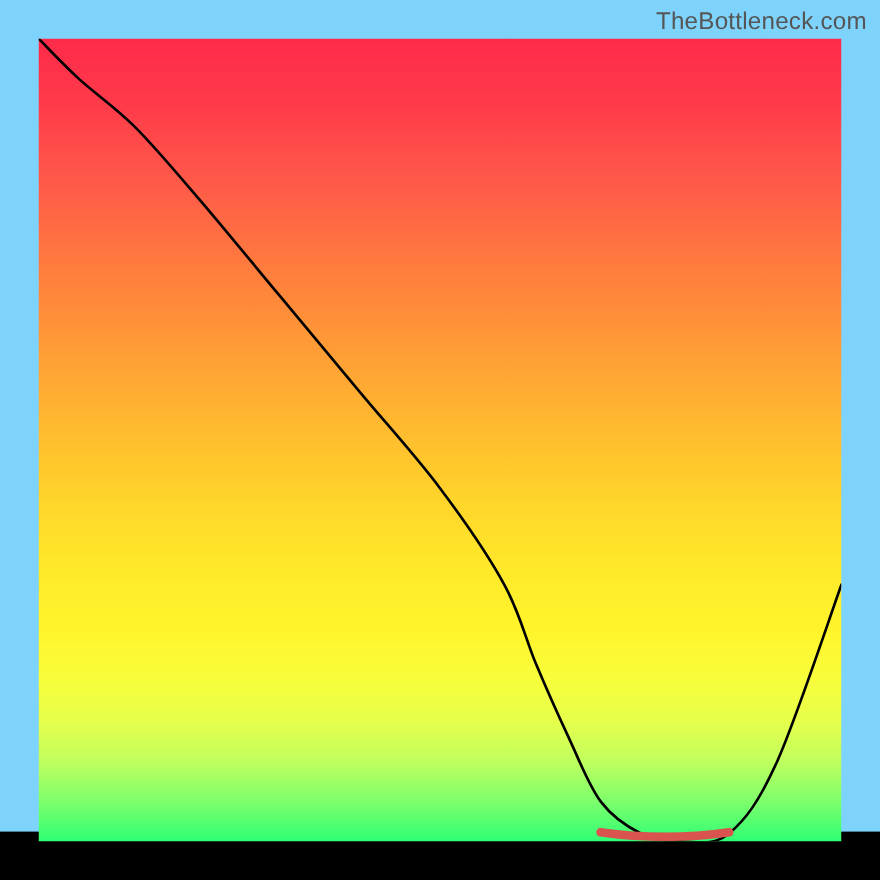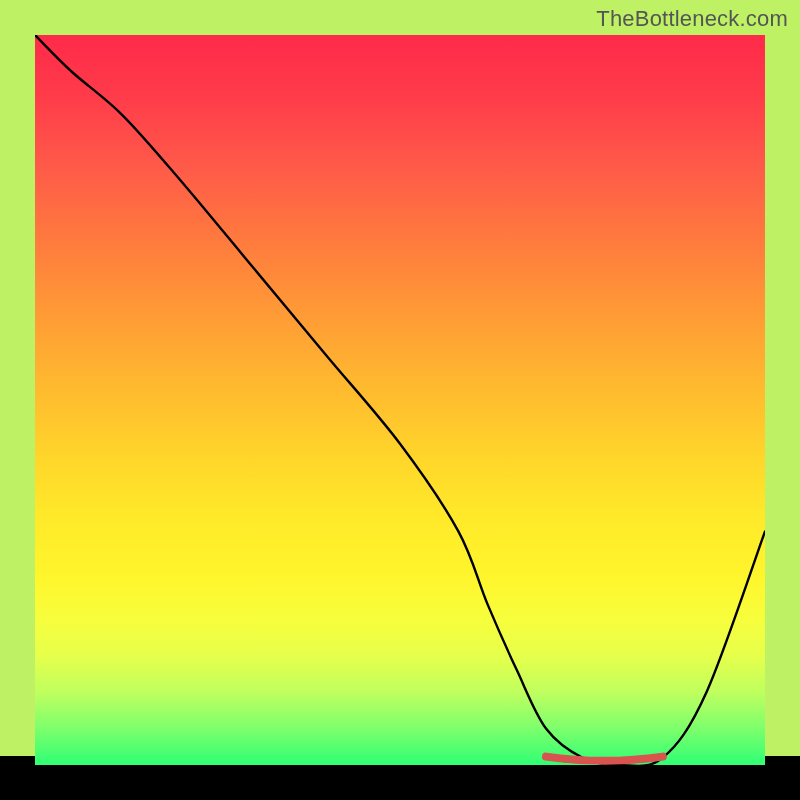--- a/index.html
+++ b/index.html
@@ -10,21 +10,21 @@
     background: #000;
     overflow: hidden;
     font-family: Arial, Helvetica, sans-serif;
   }
   .frame {
     position: absolute;
     left: 0;
     top: 0;
     width: 800px;
     height: 756px;
-    background: #bef264;
+    background: #7dd3fc;
   }
   .plot-area {
     position: absolute;
     left: 35px;
     top: 35px;
     width: 730px;
     height: 730px;
     overflow: hidden;
   }
   .gradient {

